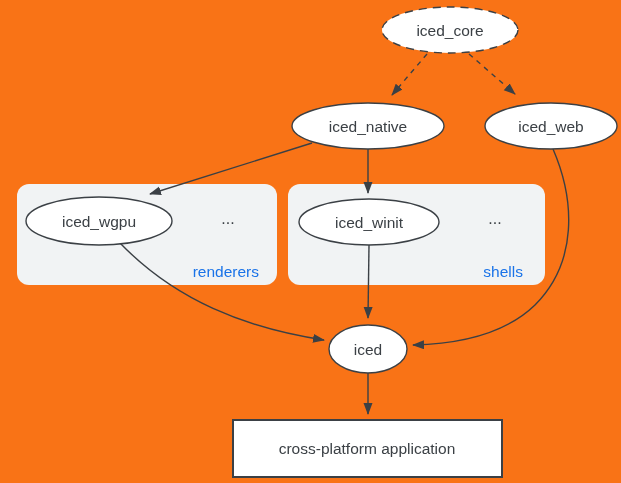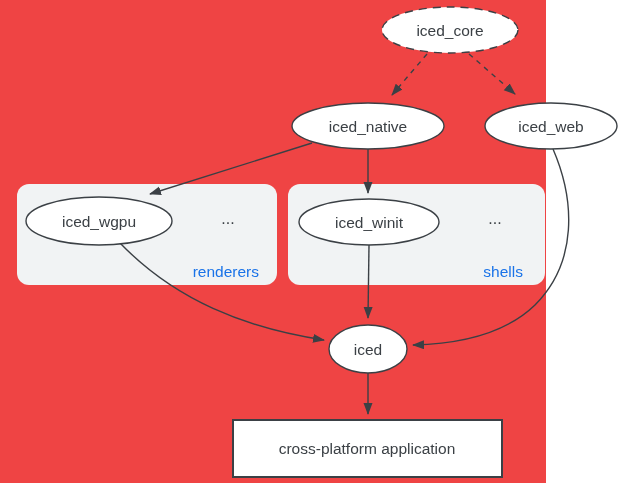--- a/index.html
+++ b/index.html
@@ -1,16 +1,16 @@
 <!DOCTYPE html>
 <html><head>
 <meta charset="utf-8">
 <style>
   html, body { margin: 0; padding: 0; background: #ffffff; }
-  .stage { width: 546px; height: 483px; position: relative; background: #ef4444; }
+  .stage { width: 621px; height: 483px; position: relative; background: #f97316; }
   svg { display: block; }
   .edge { fill: none; stroke: #3b4045; stroke-width: 1.4; }
   .edge.dashed { stroke-dasharray: 5,5; }
   .node-ellipse { fill: #ffffff; stroke: #3b4045; stroke-width: 1.4; }
   .node-ellipse.dashed { stroke-dasharray: 8,6; }
   .node-label {
     font-family: "Liberation Sans", "DejaVu Sans", sans-serif;
     font-size: 15.5px;
     fill: #3b4045;
     text-anchor: middle;

